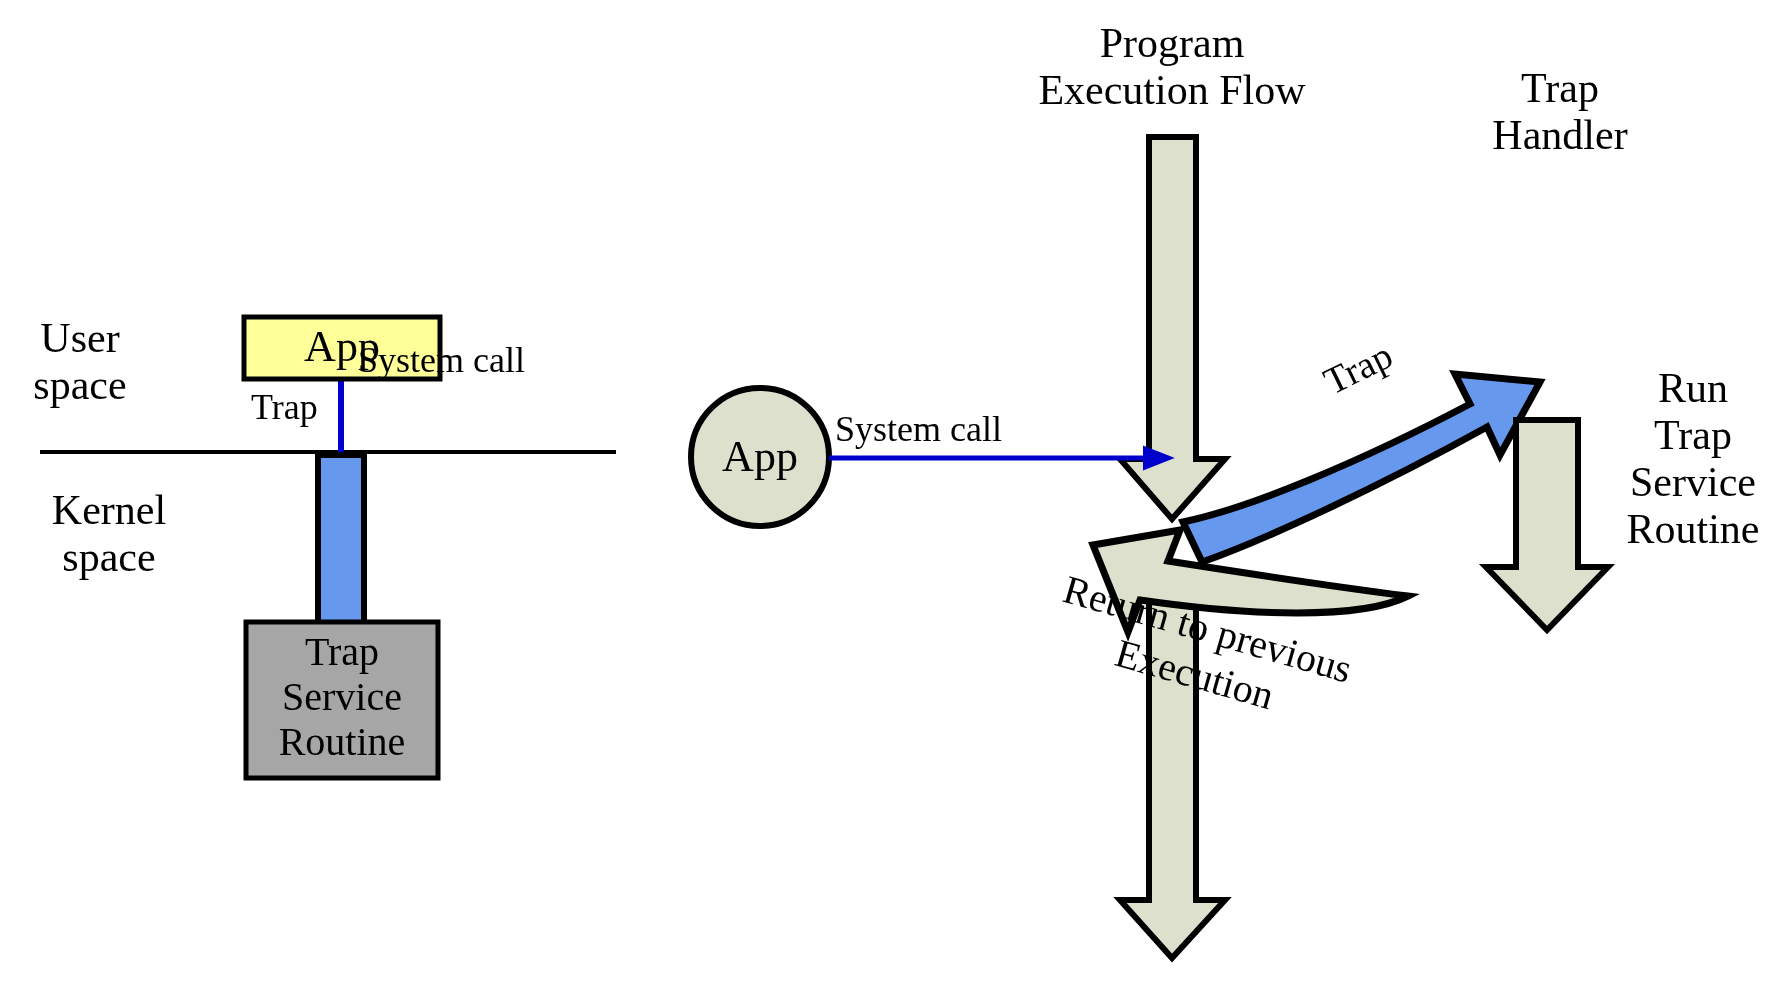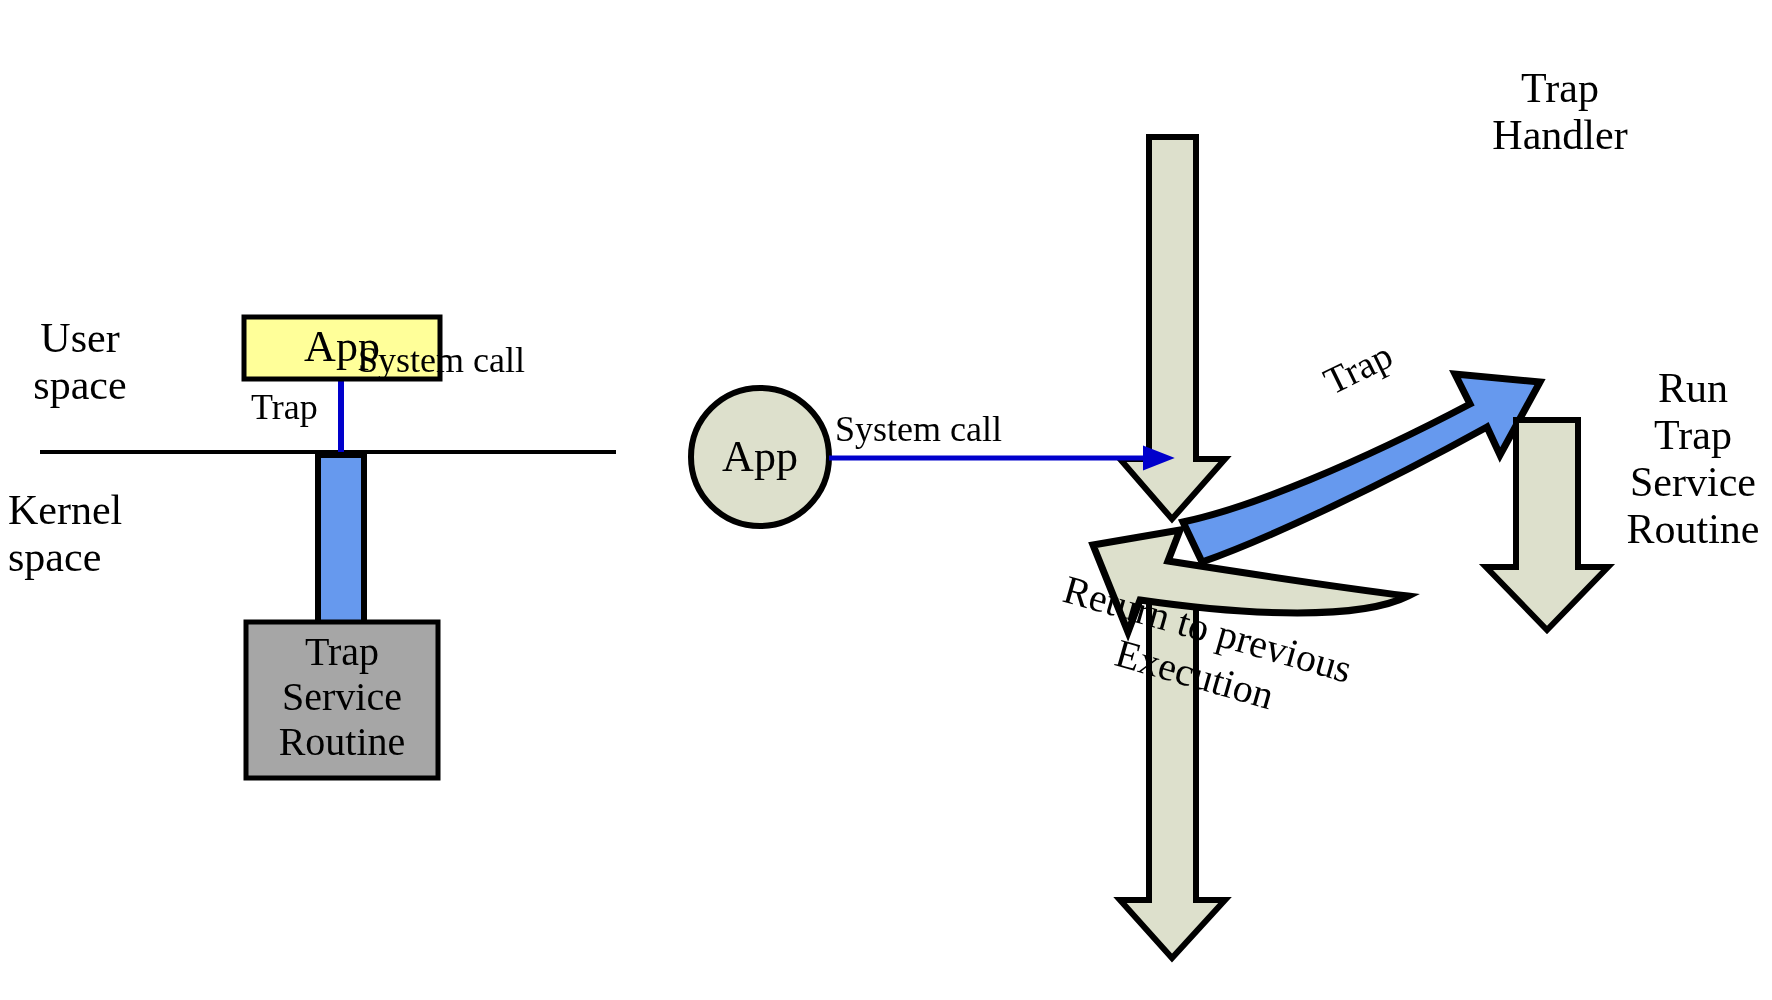--- a/index.html
+++ b/index.html
@@ -81,33 +81,35 @@
       <circle cx="760" cy="457" r="69" fill="#DDE0CC" stroke="#000000" stroke-width="6"></circle>
 
       <line x1="829" y1="458" x2="1152" y2="458" stroke="#0000CC" stroke-width="5"></line>
       <polygon points="1172,458 1144,447 1144,469" fill="#0000CC" stroke="#0000CC" stroke-width="2"></polygon>
     </g>
   </svg>
 
   <div class="lbl" style="left:10px; top:315px; width:140px; font-size:42px; text-align:center;">User
 space</div>
 
-  <div class="lbl" style="left:8px; top:487px; width:170px; font-size:42px; text-align:left;">Kernel
+  <div class="lbl" style="left:24px; top:487px; width:170px; font-size:42px; text-align:center;">Kernel
 space</div>
 
   <div class="lbl" style="left:244px; top:322px; width:196px; font-size:44px;">App</div>
 
   <div class="lbl" style="left:358px; top:340px; width:260px; font-size:36px; text-align:left;">System call</div>
 
   <div class="lbl" style="left:251px; top:387px; width:120px; font-size:36px; text-align:left;">Trap</div>
 
   <div class="lbl" style="left:246px; top:630px; width:192px; font-size:40px;">Trap
 Service
 Routine</div>
 
+  <div class="lbl" style="left:922px; top:20px; width:500px; font-size:42px;">Program
+Execution Flow</div>
 
   <div class="lbl" style="left:1420px; top:65px; width:280px; font-size:42px;">Trap
 Handler</div>
 
   <div class="lbl" style="left:691px; top:432px; width:138px; font-size:44px;">App</div>
 
   <div class="lbl" style="left:835px; top:409px; width:260px; font-size:36px; text-align:left;">System call</div>
 
   <div class="lbl" style="left:1288px; top:347px; width:140px; font-size:38px;
               transform: rotate(-26deg); transform-origin: 50% 50%;">Trap</div>

